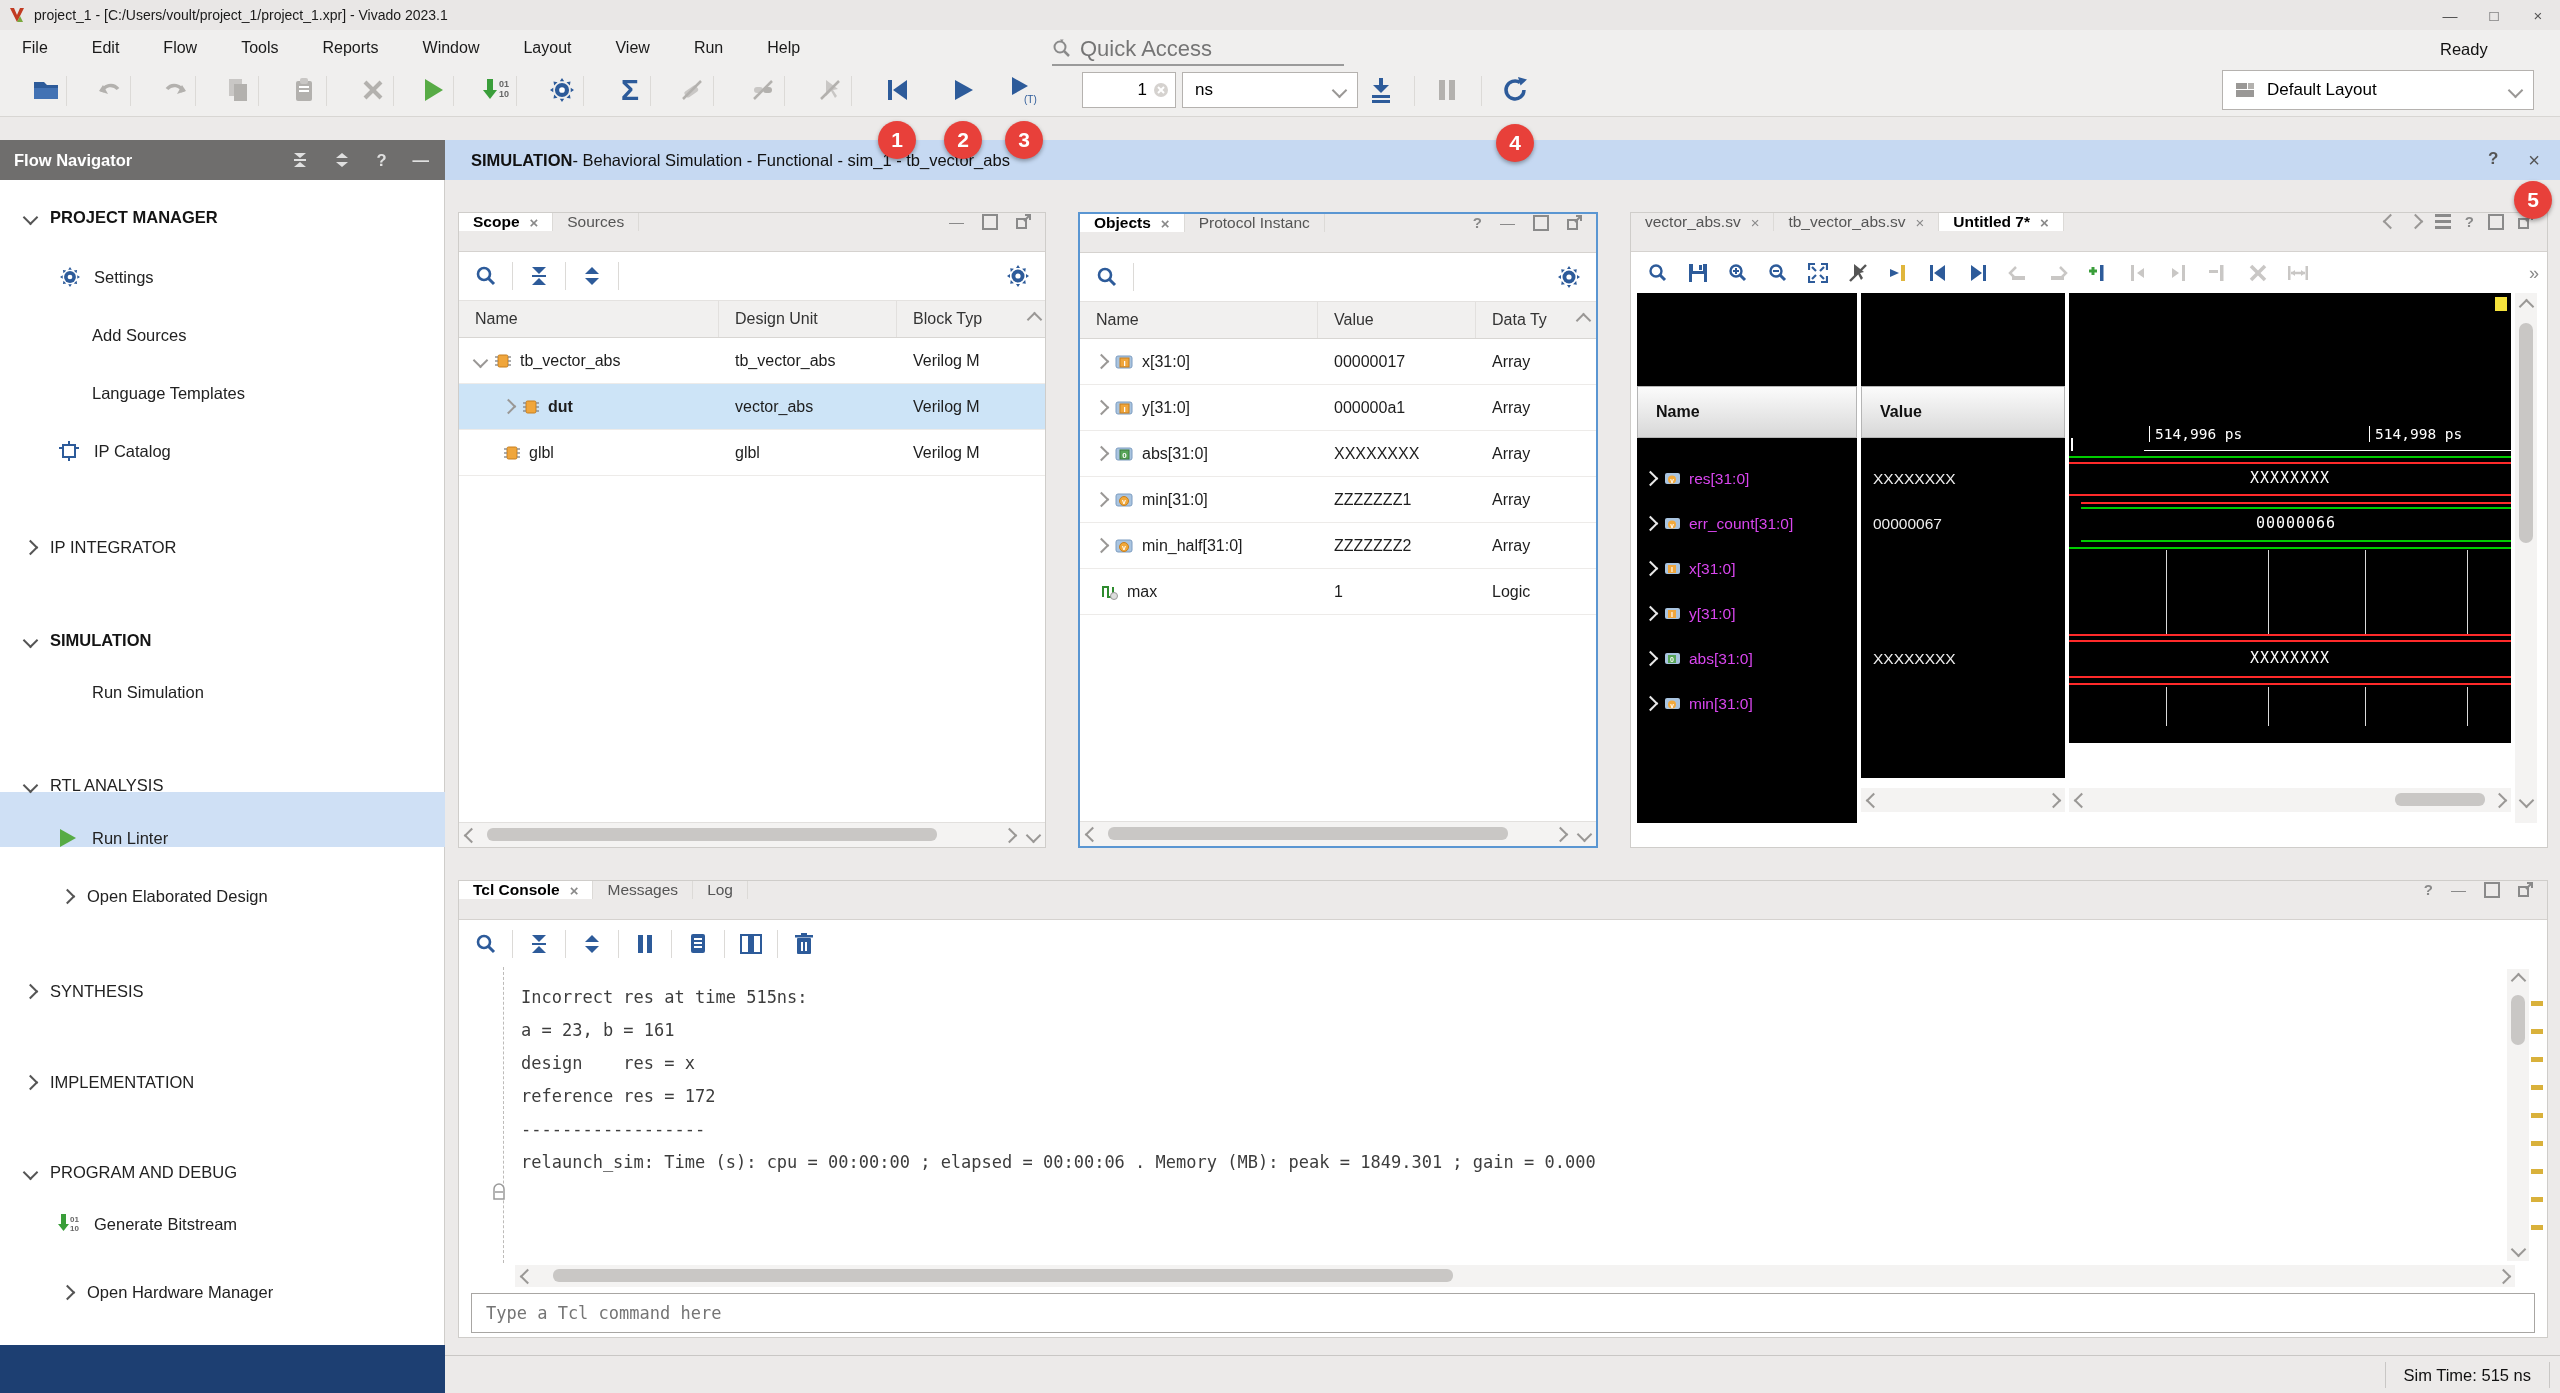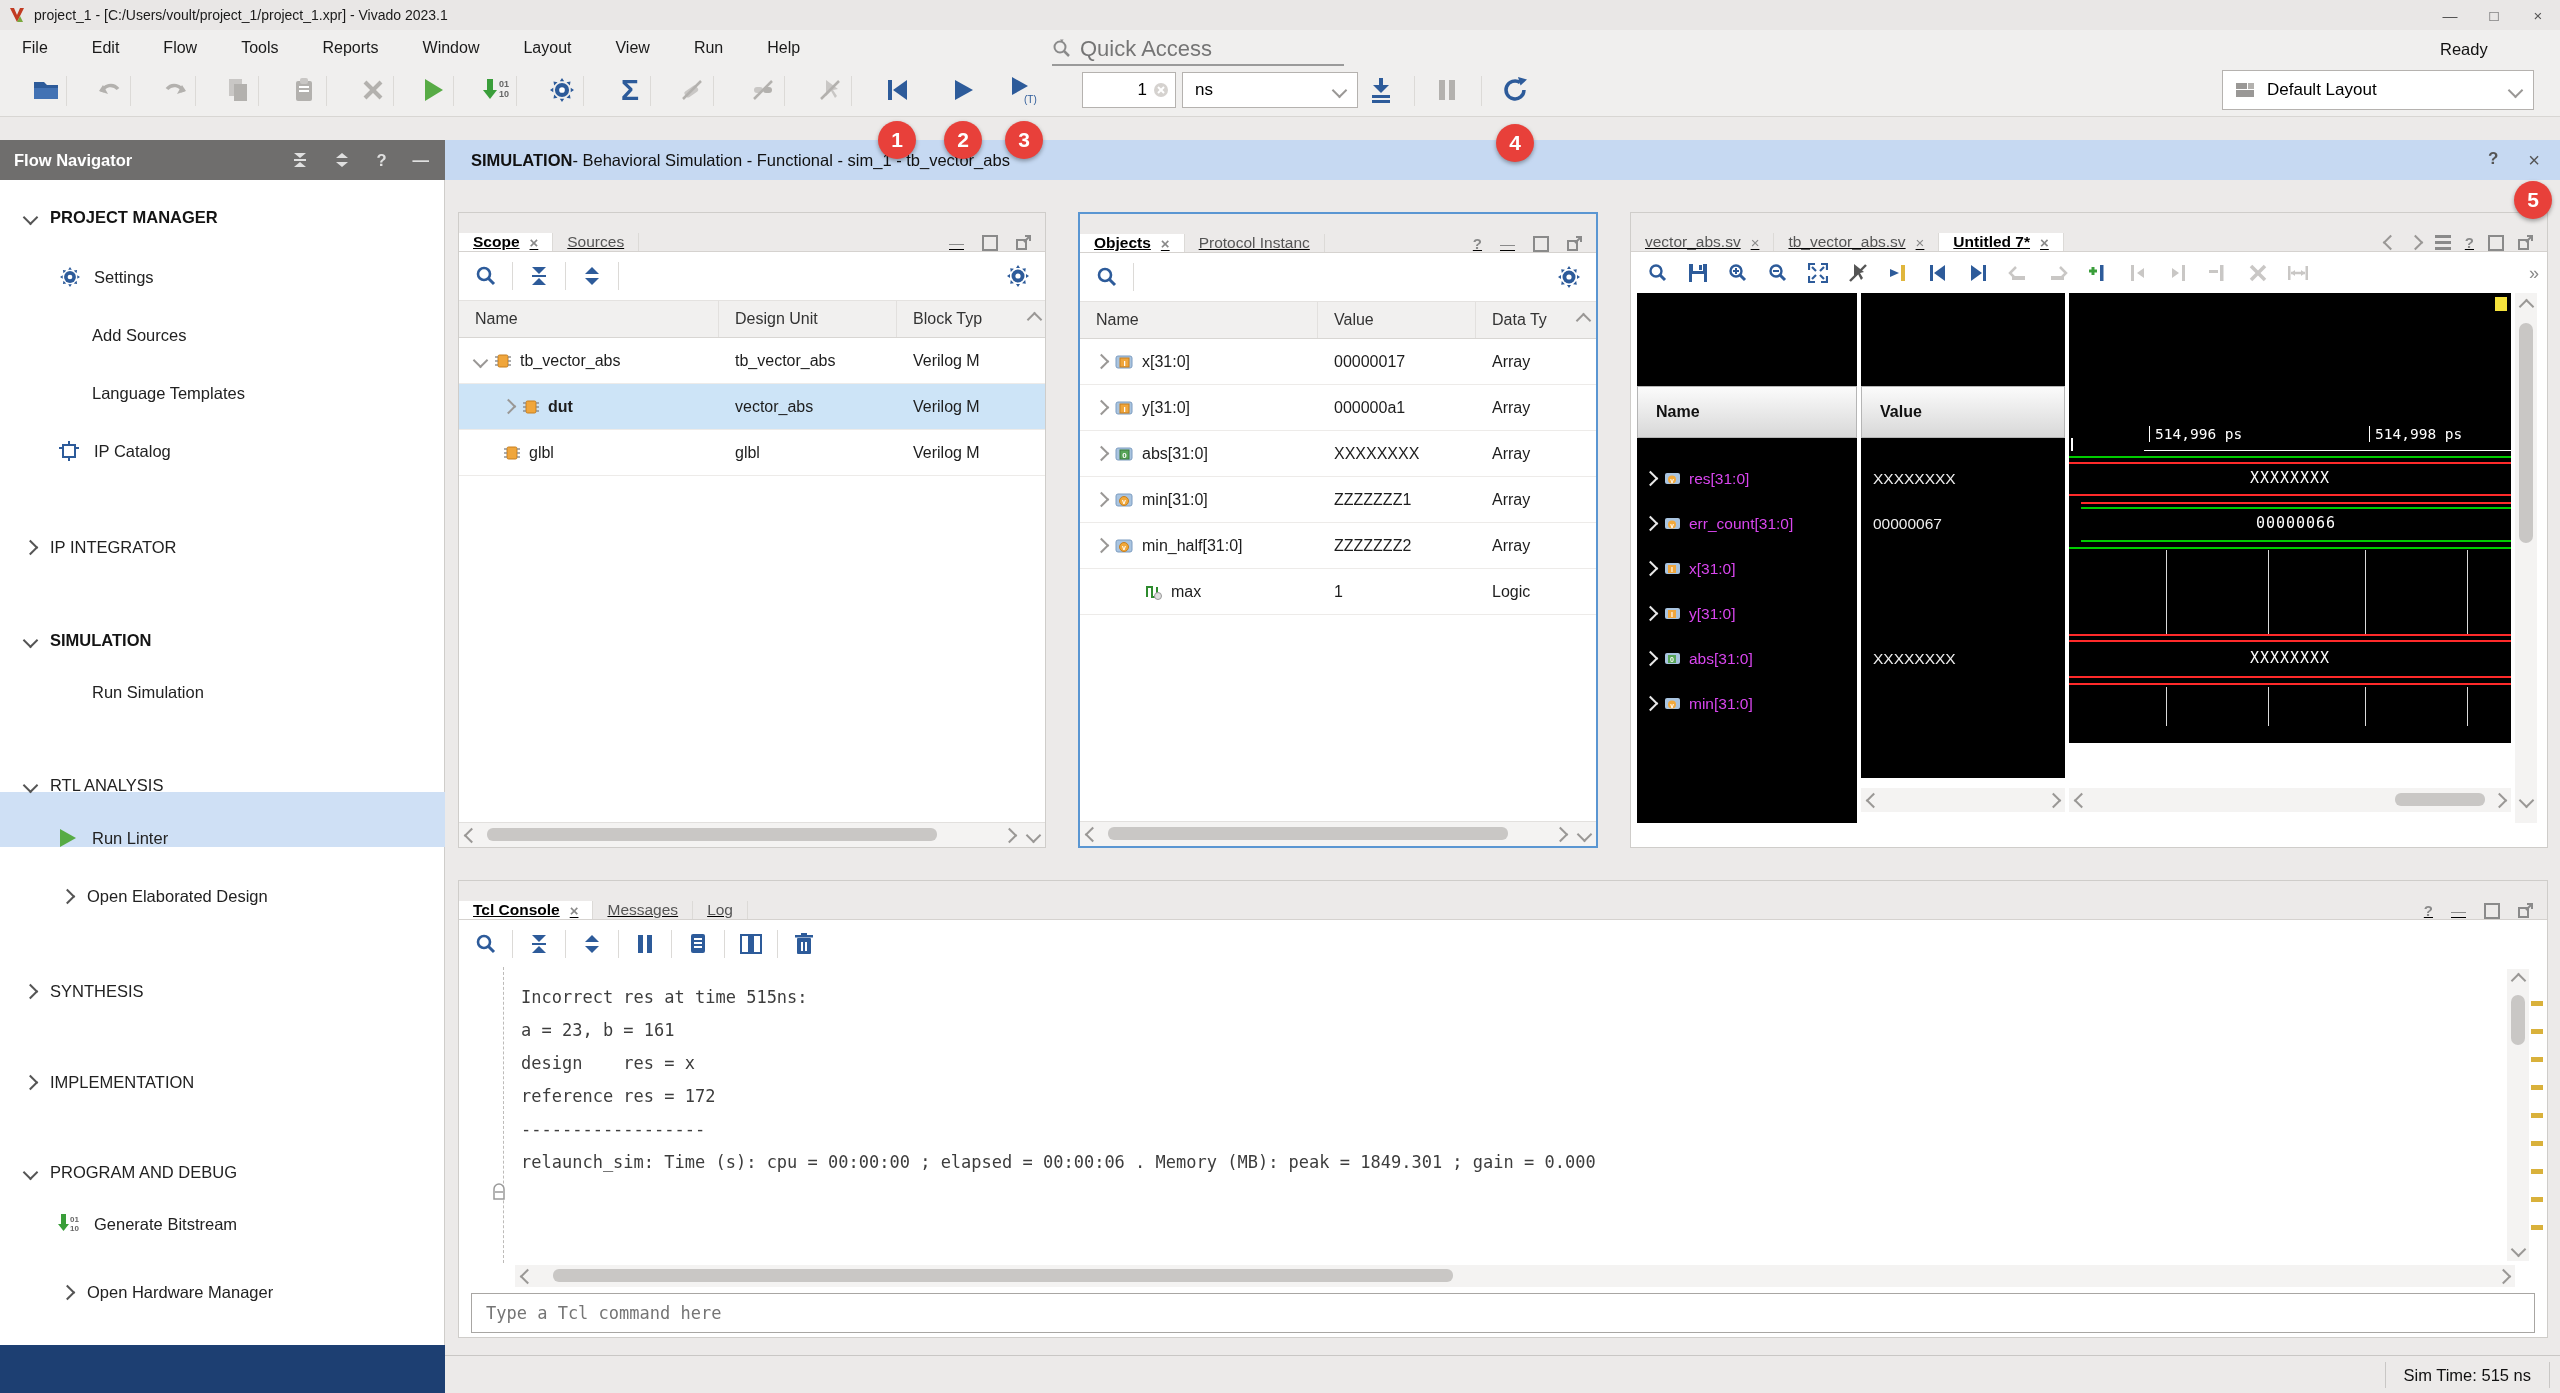--- a/index.html
+++ b/index.html
@@ -29,21 +29,21 @@
   
   .fnheader{left:0;top:140px;width:445px;height:40px;background:#6f6e6d;color:#fff;display:flex;align-items:center;font-size:16.5px;font-weight:bold;padding-left:14px;box-sizing:border-box;}
   .banner{left:445px;top:140px;width:2115px;height:40px;background:#c6d9f2;display:flex;align-items:center;font-size:16.5px;color:#111;padding-left:26px;box-sizing:border-box;}
   .sidebar{left:0;top:180px;width:445px;height:1165px;background:#fff;border-right:1px solid #cfcdca;box-sizing:border-box;}
   .snav{position:absolute;display:flex;align-items:center;font-size:16.5px;color:#222;gap:14px;height:40px;}
   .snav.head{font-weight:bold;color:#141414;}
   .simhl{position:absolute;left:0;top:612px;width:445px;height:55px;background:#cfe0f5;}
   .sfooter{left:0;top:1345px;width:445px;height:48px;background:#1d3f72;}
   
   .panel{position:absolute;background:#fff;border:1px solid #cfcdca;box-sizing:border-box;}
-  .ptabs{height:38px;background:#eceae9;border-bottom:1px solid #d5d2cf;display:flex;align-items:flex-end;text-decoration:underline;}
+  .ptabs{height:38px;background:#eceae9;border-bottom:1px solid #d5d2cf;display:flex;align-items:flex-start;}
   .tab{display:flex;align-items:center;padding:0 14px;font-size:15.5px;color:#555;gap:10px;border-right:1px solid #dcdad7;}
   .tab.active{background:#fff;color:#000;font-weight:bold;}
   .tabx{color:#8a8a8a;font-size:15px;}
   .pcorner{margin-left:auto;display:flex;align-items:center;gap:18px;padding-right:14px;color:#8a8a8a;font-size:15px;}
   .sqico{display:inline-block;width:12px;height:12px;border:2px solid #8a8a8a;}
   .ptool{height:48px;background:#fff;border-bottom:1px solid #e4e2e0;display:flex;align-items:center;padding:0 8px;gap:4px;}
   .tool{width:38px;height:36px;display:flex;align-items:center;justify-content:center;}
   .tsep2{width:1px;height:28px;background:#dcdad7;margin:0 3px;}
   .thead{display:flex;background:#f1f0ef;border-bottom:1px solid #d8d6d3;height:36px;align-items:center;font-size:16px;color:#333;}
   .thcell{padding-left:16px;box-sizing:border-box;border-right:1px solid #e2e0de;height:36px;display:flex;align-items:center;}
@@ -642,21 +642,21 @@
           <span>min_half[31:0]</span>
         </div>
       <div class="tcell" style="width:158px">
           <span>ZZZZZZZ2</span>
         </div>
       <div class="tcell" style="width:96px">
           <span>Array</span>
         </div>
     </div>
     <div class="trow">
-      <div class="tcell" style="width:238px;padding-left:64px">
+      <div class="tcell" style="width:238px;padding-left:20px">
           <svg width="19" height="19">
             <path d="M3 15 V5 h5 v10 h5 V5" stroke="#2e8b2e" stroke-width="2" fill="none"></path>
             <circle cx="14" cy="14" r="3.5" fill="#ddd" stroke="#999"></circle>
           </svg>
           <span>max</span>
         </div>
       <div class="tcell" style="width:158px">
           <span>1</span>
         </div>
       <div class="tcell" style="width:96px">

